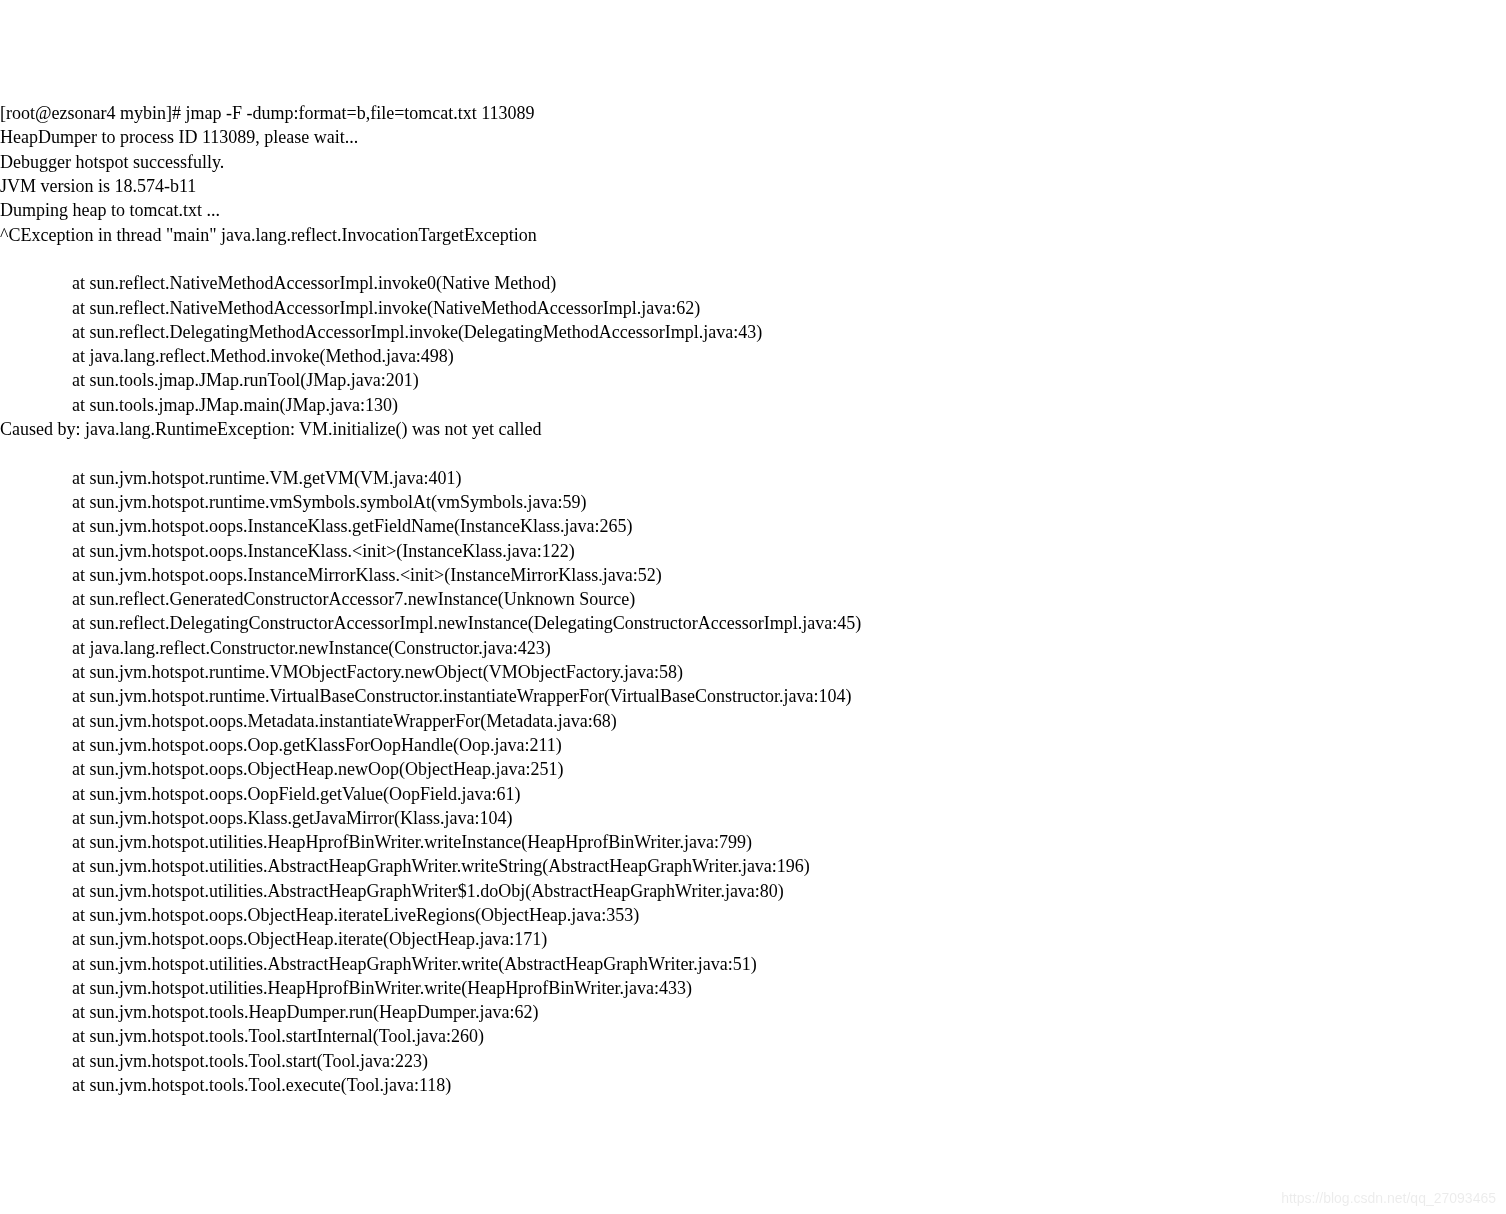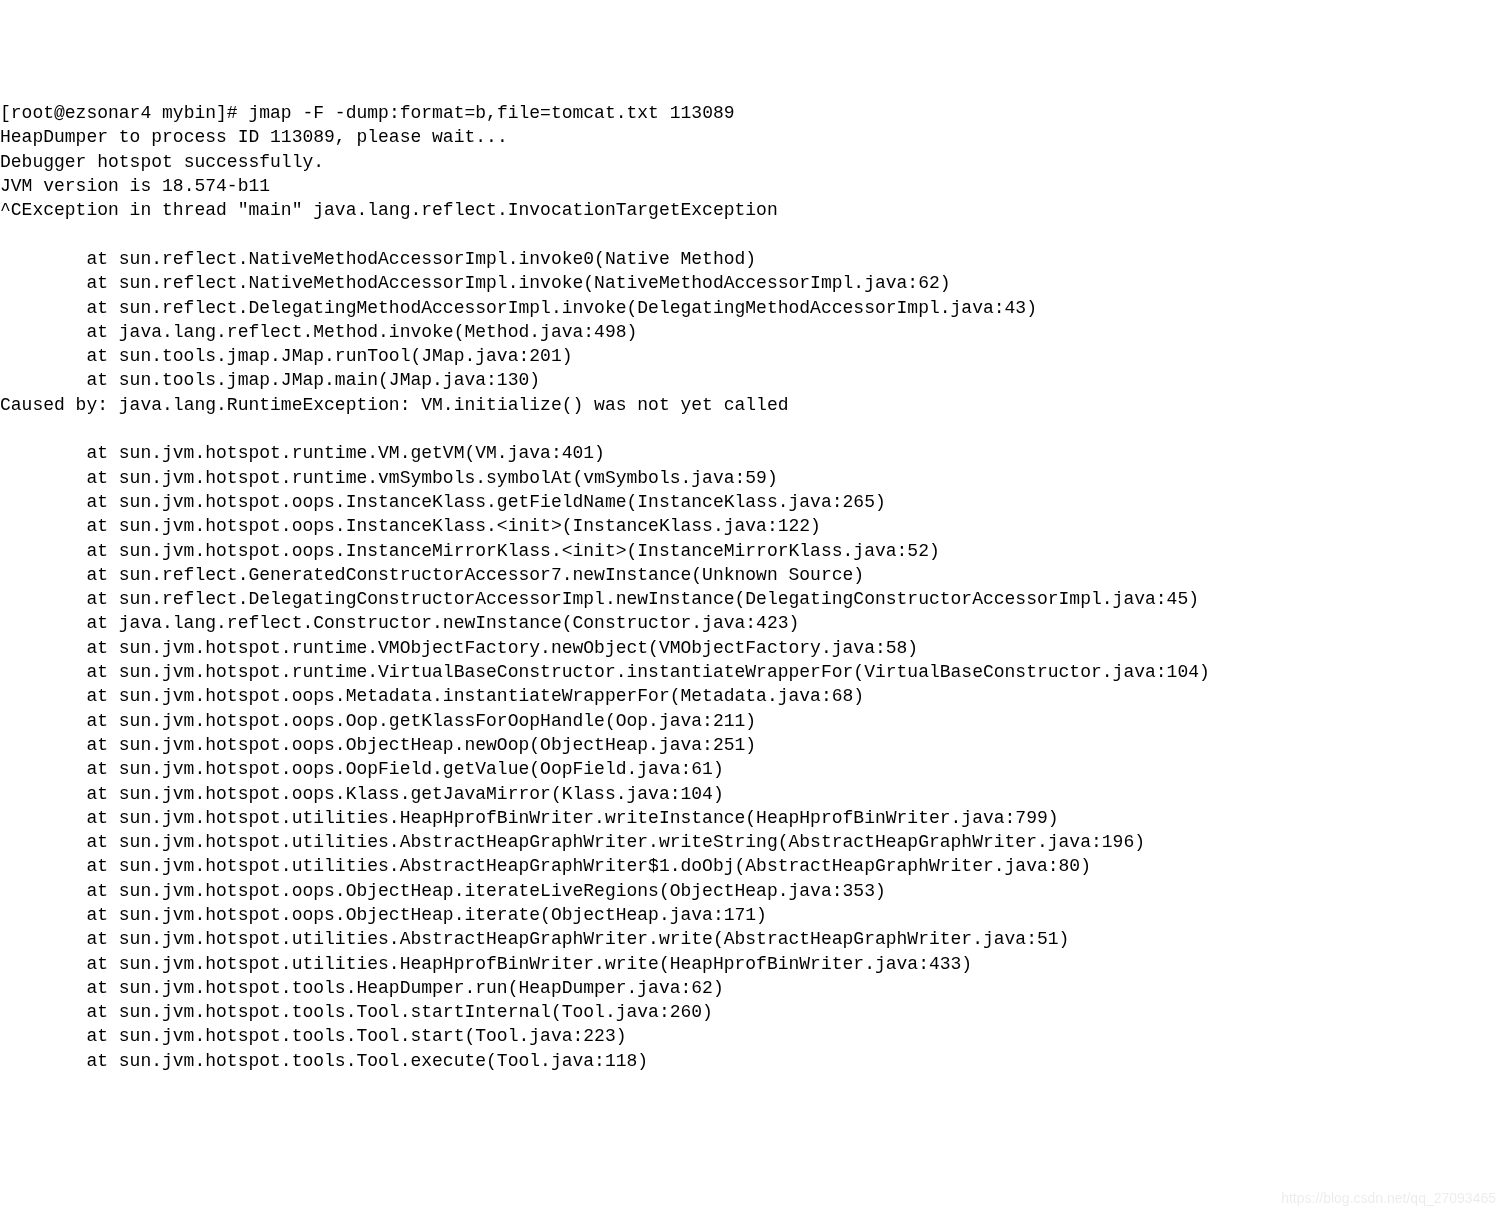--- a/index.html
+++ b/index.html
@@ -8,39 +8,40 @@
       background: #ffffff;
       font-family: "Menlo", "Monaco", "Consolas", "Courier New", monospace;
       font-size: 18px;
       line-height: 1.35;
       color: #000000;
       white-space: pre;
       overflow-x: auto;
     }
     .terminal {
       padding: 4px 4px 4px 0;
+      font-family: Liberation Serif, serif;
     }
     .indent {
       padding-left: 8ch;
     }
     .watermark {
       position: fixed;
       bottom: 6px;
       right: 10px;
       font-size: 14px;
       color: rgba(0,0,0,0.08);
       font-family: sans-serif;
     }
   </style>
 </head>
 <body>
 
 
 
 <div class="terminal"><span>[root@ezsonar4 mybin]# </span><span>jmap -F -dump:format=b,file=tomcat.txt 113089</span>
-<div id="pre-lines"><div>HeapDumper to process ID 113089, please wait...</div><div>Debugger hotspot successfully.</div><div>JVM version is 18.574-b11</div></div><div>^CException in thread "main" java.lang.reflect.InvocationTargetException</div>
+<div id="pre-lines"><div>HeapDumper to process ID 113089, please wait...</div><div>Debugger hotspot successfully.</div><div>JVM version is 18.574-b11</div><div>Dumping heap to tomcat.txt ...</div></div><div>^CException in thread "main" java.lang.reflect.InvocationTargetException</div>
 <div id="stack1"><div class="indent">at sun.reflect.NativeMethodAccessorImpl.invoke0(Native Method)</div><div class="indent">at sun.reflect.NativeMethodAccessorImpl.invoke(NativeMethodAccessorImpl.java:62)</div><div class="indent">at sun.reflect.DelegatingMethodAccessorImpl.invoke(DelegatingMethodAccessorImpl.java:43)</div><div class="indent">at java.lang.reflect.Method.invoke(Method.java:498)</div><div class="indent">at sun.tools.jmap.JMap.runTool(JMap.java:201)</div><div class="indent">at sun.tools.jmap.JMap.main(JMap.java:130)</div></div><div>Caused by: java.lang.RuntimeException: VM.initialize() was not yet called</div>
 <div id="stack2"><div class="indent">at sun.jvm.hotspot.runtime.VM.getVM(VM.java:401)</div><div class="indent">at sun.jvm.hotspot.runtime.vmSymbols.symbolAt(vmSymbols.java:59)</div><div class="indent">at sun.jvm.hotspot.oops.InstanceKlass.getFieldName(InstanceKlass.java:265)</div><div class="indent">at sun.jvm.hotspot.oops.InstanceKlass.&lt;init&gt;(InstanceKlass.java:122)</div><div class="indent">at sun.jvm.hotspot.oops.InstanceMirrorKlass.&lt;init&gt;(InstanceMirrorKlass.java:52)</div><div class="indent">at sun.reflect.GeneratedConstructorAccessor7.newInstance(Unknown Source)</div><div class="indent">at sun.reflect.DelegatingConstructorAccessorImpl.newInstance(DelegatingConstructorAccessorImpl.java:45)</div><div class="indent">at java.lang.reflect.Constructor.newInstance(Constructor.java:423)</div><div class="indent">at sun.jvm.hotspot.runtime.VMObjectFactory.newObject(VMObjectFactory.java:58)</div><div class="indent">at sun.jvm.hotspot.runtime.VirtualBaseConstructor.instantiateWrapperFor(VirtualBaseConstructor.java:104)</div><div class="indent">at sun.jvm.hotspot.oops.Metadata.instantiateWrapperFor(Metadata.java:68)</div><div class="indent">at sun.jvm.hotspot.oops.Oop.getKlassForOopHandle(Oop.java:211)</div><div class="indent">at sun.jvm.hotspot.oops.ObjectHeap.newOop(ObjectHeap.java:251)</div><div class="indent">at sun.jvm.hotspot.oops.OopField.getValue(OopField.java:61)</div><div class="indent">at sun.jvm.hotspot.oops.Klass.getJavaMirror(Klass.java:104)</div><div class="indent">at sun.jvm.hotspot.utilities.HeapHprofBinWriter.writeInstance(HeapHprofBinWriter.java:799)</div><div class="indent">at sun.jvm.hotspot.utilities.AbstractHeapGraphWriter.writeString(AbstractHeapGraphWriter.java:196)</div><div class="indent">at sun.jvm.hotspot.utilities.AbstractHeapGraphWriter$1.doObj(AbstractHeapGraphWriter.java:80)</div><div class="indent">at sun.jvm.hotspot.oops.ObjectHeap.iterateLiveRegions(ObjectHeap.java:353)</div><div class="indent">at sun.jvm.hotspot.oops.ObjectHeap.iterate(ObjectHeap.java:171)</div><div class="indent">at sun.jvm.hotspot.utilities.AbstractHeapGraphWriter.write(AbstractHeapGraphWriter.java:51)</div><div class="indent">at sun.jvm.hotspot.utilities.HeapHprofBinWriter.write(HeapHprofBinWriter.java:433)</div><div class="indent">at sun.jvm.hotspot.tools.HeapDumper.run(HeapDumper.java:62)</div><div class="indent">at sun.jvm.hotspot.tools.Tool.startInternal(Tool.java:260)</div><div class="indent">at sun.jvm.hotspot.tools.Tool.start(Tool.java:223)</div><div class="indent">at sun.jvm.hotspot.tools.Tool.execute(Tool.java:118)</div></div></div>
 
 <div class="watermark">https://blog.csdn.net/qq_27093465</div>
 
 
 
 
 </body></html>

